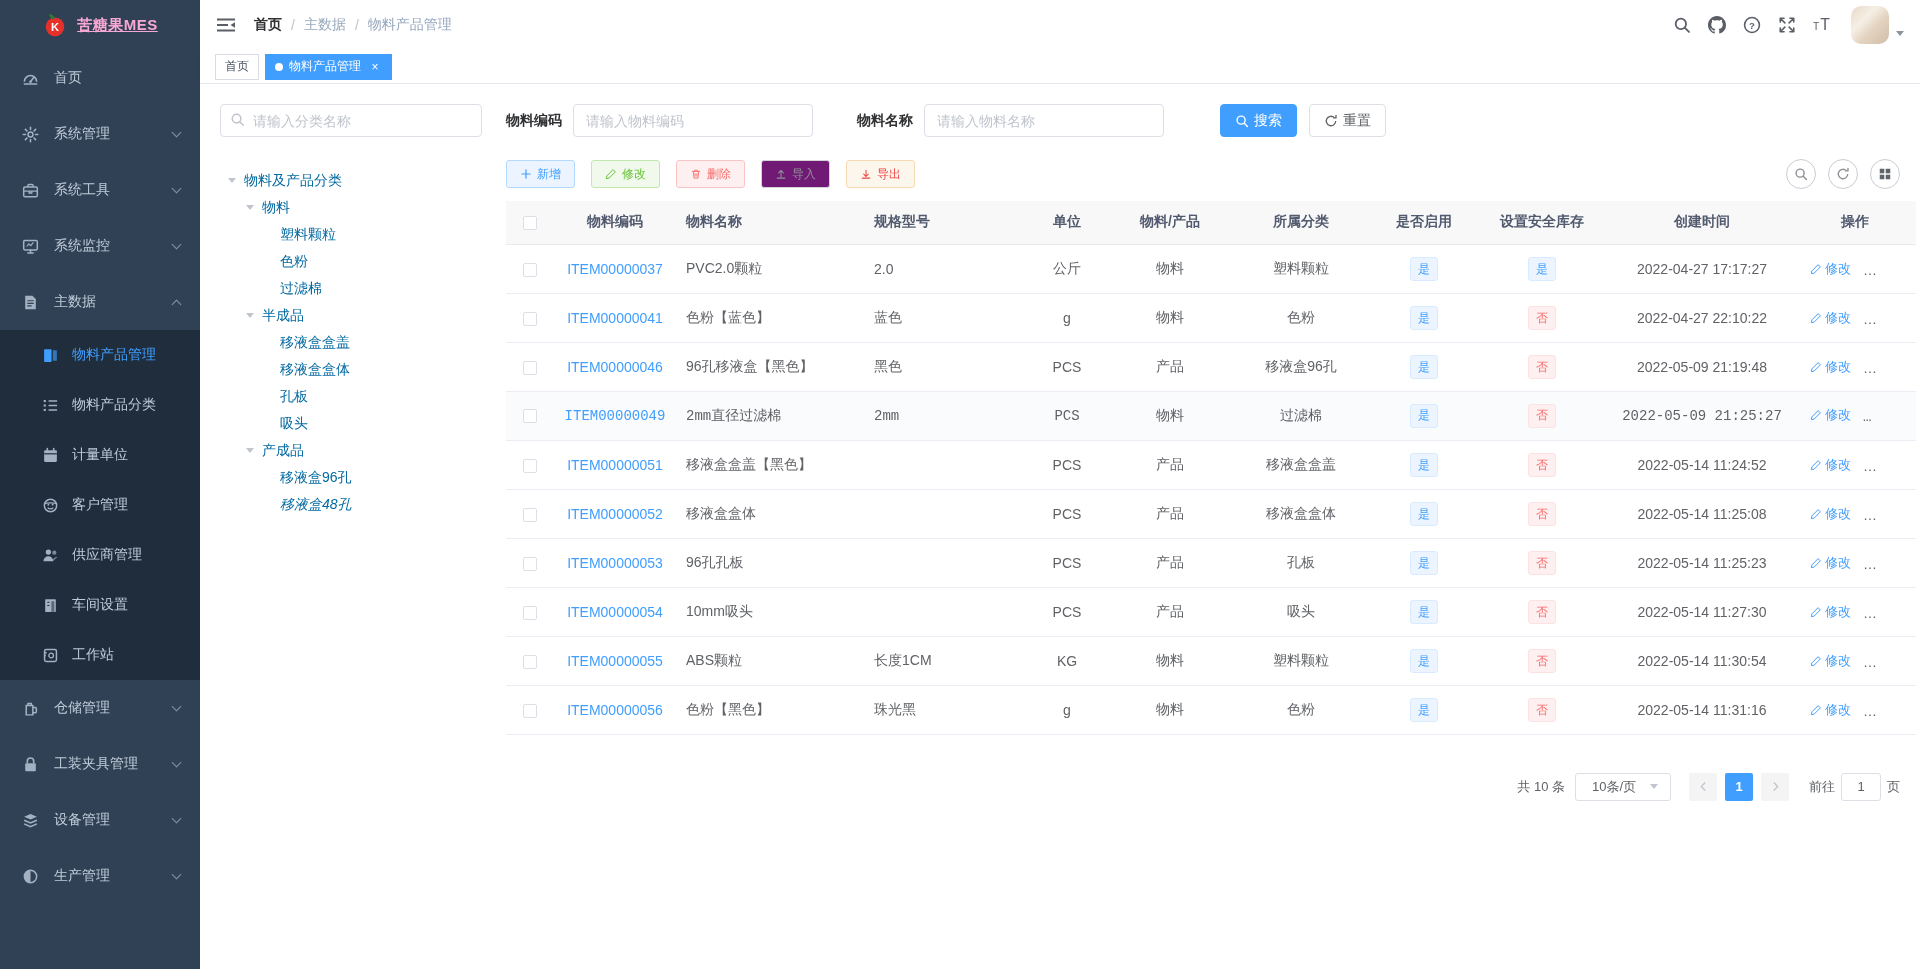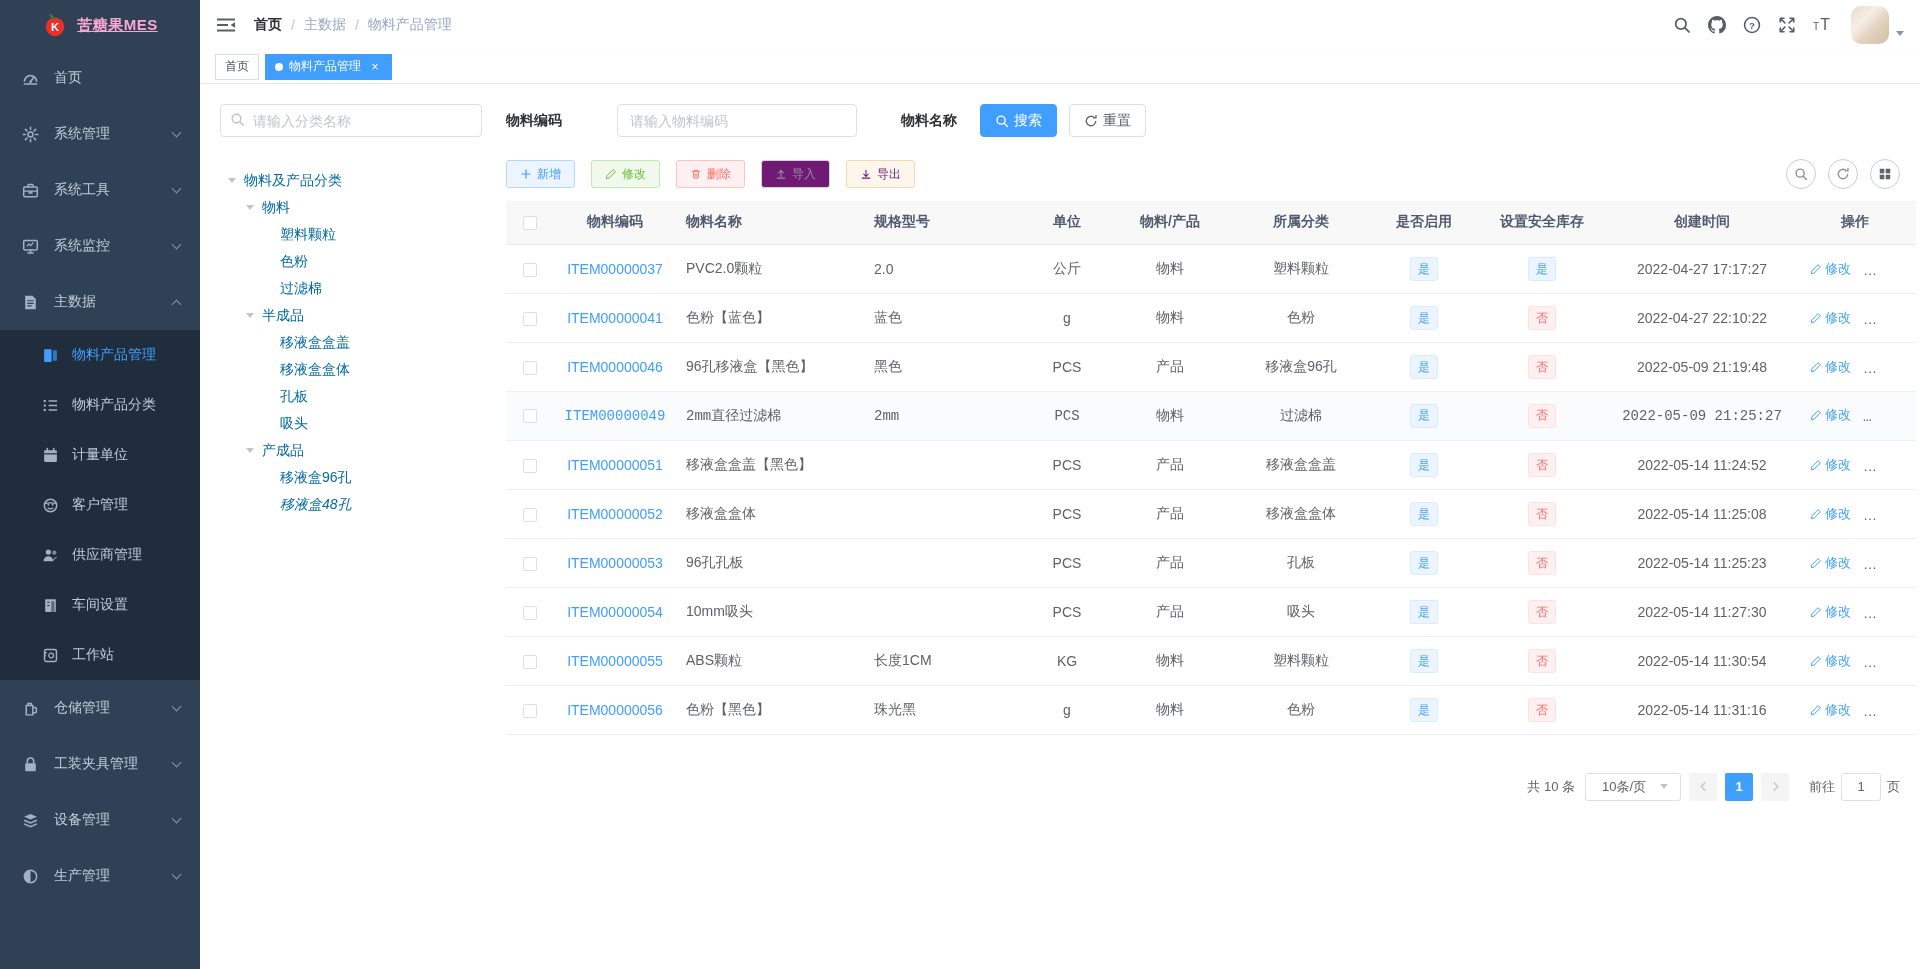--- a/index.html
+++ b/index.html
@@ -69,39 +69,39 @@
   .tree-list { margin-top:30px; }
   .tree-node { height:27px; display:flex; align-items:center; font-size:14px; color:#0369a1; cursor:pointer; }
   .tree-caret { width:16px; flex-shrink:0; display:flex; align-items:center; justify-content:flex-start; }
   .tree-caret i { width:0; height:0; border-left:4.5px solid transparent; border-right:4.5px solid transparent;
     border-top:5.5px solid #c0c4cc; display:block; }
 
   .main-panel { flex:1; min-width:0; display:flex; flex-direction:column; }
 
   .filter-row { display:flex; align-items:center; flex-shrink:0; }
   .f-label { font-weight:700; color:#303133; font-size:14px; margin-right:11px; white-space:nowrap; }
-  .f-label + .el-input { margin-right:44px;margin-left:44px; }
+  .f-label + .el-input { margin-right:44px; }
   .el-input { width:240px; height:33px; border:1px solid #dcdfe6; border-radius:4px; padding:0 12px;
     font-size:14px; color:#606266; outline:none; }
   .el-input::placeholder { color:#c0c4cc; }
   .btn { height:33px; padding:0 14px; border-radius:4px; font-size:14px; display:inline-flex;
     align-items:center; gap:5px; cursor:pointer; white-space:nowrap; }
   .btn svg { width:14px; height:14px; }
   .btn.primary { background:#409eff; color:#fff; border:1px solid #409eff; margin-left:12px; }
   .btn.plain { background:#fff; border:1px solid #dcdfe6; color:#606266; margin-left:12px; }
 
   .toolbar-row { display:flex; align-items:center; margin-top:22px; flex-shrink:0; }
   .tb { display:inline-flex; align-items:center; gap:5px; height:28px; padding:0 13px; font-size:12px;
     border-radius:3px; border:1px solid transparent; cursor:pointer; margin-right:16px; }
   .tb svg { width:12px; height:12px; }
   .tb.primary { background:#ecf5ff; border-color:#b3d8ff; color:#409eff; }
   .tb.success { background:#f0f9eb; border-color:#c2e7b0; color:#67c23a; }
   .tb.danger  { background:#fef0f0; border-color:#fbc4c4; color:#f56c6c; }
   .tb.info    { background:#701a75; border-color:#d3d4d6; color:#909399; }
-  .tb.warning { background:#fdf6ec; border-color:#f5dab1; color:#701a75; }
+  .tb.warning { background:#fdf6ec; border-color:#f5dab1; color:#ef4444; }
   .tb-spacer { flex:1; }
   .circle-btn { width:30px; height:30px; border-radius:50%; border:1px solid #c9ccd3; background:#fff;
     display:flex; align-items:center; justify-content:center; color:#8c8f94; margin-left:12px; cursor:pointer; }
   .circle-btn svg { width:14px; height:14px; }
   .circle-btn.dark { color:#5f636a; }
 
   .grid { width:100%; border-collapse:collapse; table-layout:fixed; margin-top:12px; }
   .grid th { background:#f8f8f9; font-weight:700; color:#515a6e; font-size:14px; height:43px;
     padding:0 10px; border-bottom:1px solid #e8eaec; }
   .grid td { height:49px; border-bottom:1px solid #ebeef5; font-size:14px; color:#606266; padding:0 10px;
@@ -116,21 +116,21 @@
   .badge.red  { background:#fef0f0; border:1px solid #fde2e2; color:#f56c6c; }
   .op-link { color:#409eff; font-size:13px; display:inline-flex; align-items:center; gap:3px;
     margin:0 6px; cursor:pointer; }
   .op-link svg { width:12px; height:12px; }
 
   .pagination { display:flex; justify-content:flex-end; align-items:center; margin-top:38px;
     font-size:13px; color:#606266; flex-shrink:0; }
   .pg-total { margin-right:10px; }
   .pg-size { height:28px; min-width:96px; border:1px solid #dcdfe6; border-radius:3px;
     display:inline-flex; align-items:center; justify-content:center; gap:14px; padding:0 8px 0 12px;
-    margin-right:4px; cursor:pointer; color:#606266; }
+    margin-right:14px; cursor:pointer; color:#606266; }
   .sel-caret { width:0; height:0; border-left:4px solid transparent; border-right:4px solid transparent;
     border-top:5px solid #c0c4cc; }
   .pg-btn { width:28px; height:28px; background:#f4f4f5; border:none; border-radius:2px;
     display:inline-flex; align-items:center; justify-content:center; color:#c0c4cc; margin:0 4px; cursor:pointer; }
   .pg-btn svg { width:11px; height:11px; }
   .pg-page { width:28px; height:28px; background:#409eff; color:#fff; border:none; border-radius:2px;
     font-size:13px; font-weight:600; margin:0 4px; cursor:pointer; }
   .pg-goto-label { margin:0 6px 0 16px; }
   .pg-goto-input { width:40px; height:28px; border:1px solid #dcdfe6; border-radius:3px; text-align:center;
     font-size:13px; color:#606266; outline:none; margin-right:6px; }
@@ -461,20 +461,21 @@
             </div>
           </div>
       </div>
 
       <div class="main-panel">
 
         <div class="filter-row">
           <label class="f-label">物料编码</label>
           <input class="el-input" type="text" placeholder="请输入物料编码" style="">
           <label class="f-label">物料名称</label>
+          <input class="el-input" type="text" placeholder="请输入物料名称" style="">
           <button class="btn primary">
             <span>
                 <svg viewBox="0 0 16 16" fill="none">
                   <circle cx="7" cy="7" r="4.6" stroke="currentColor" stroke-width="1.6"></circle>
                   <path d="M10.6 10.6L14.2 14.2" stroke="currentColor" stroke-width="1.6" stroke-linecap="round"></path>
                 </svg>
               </span>
             <span>搜索</span>
           </button>
           <button class="btn plain">

